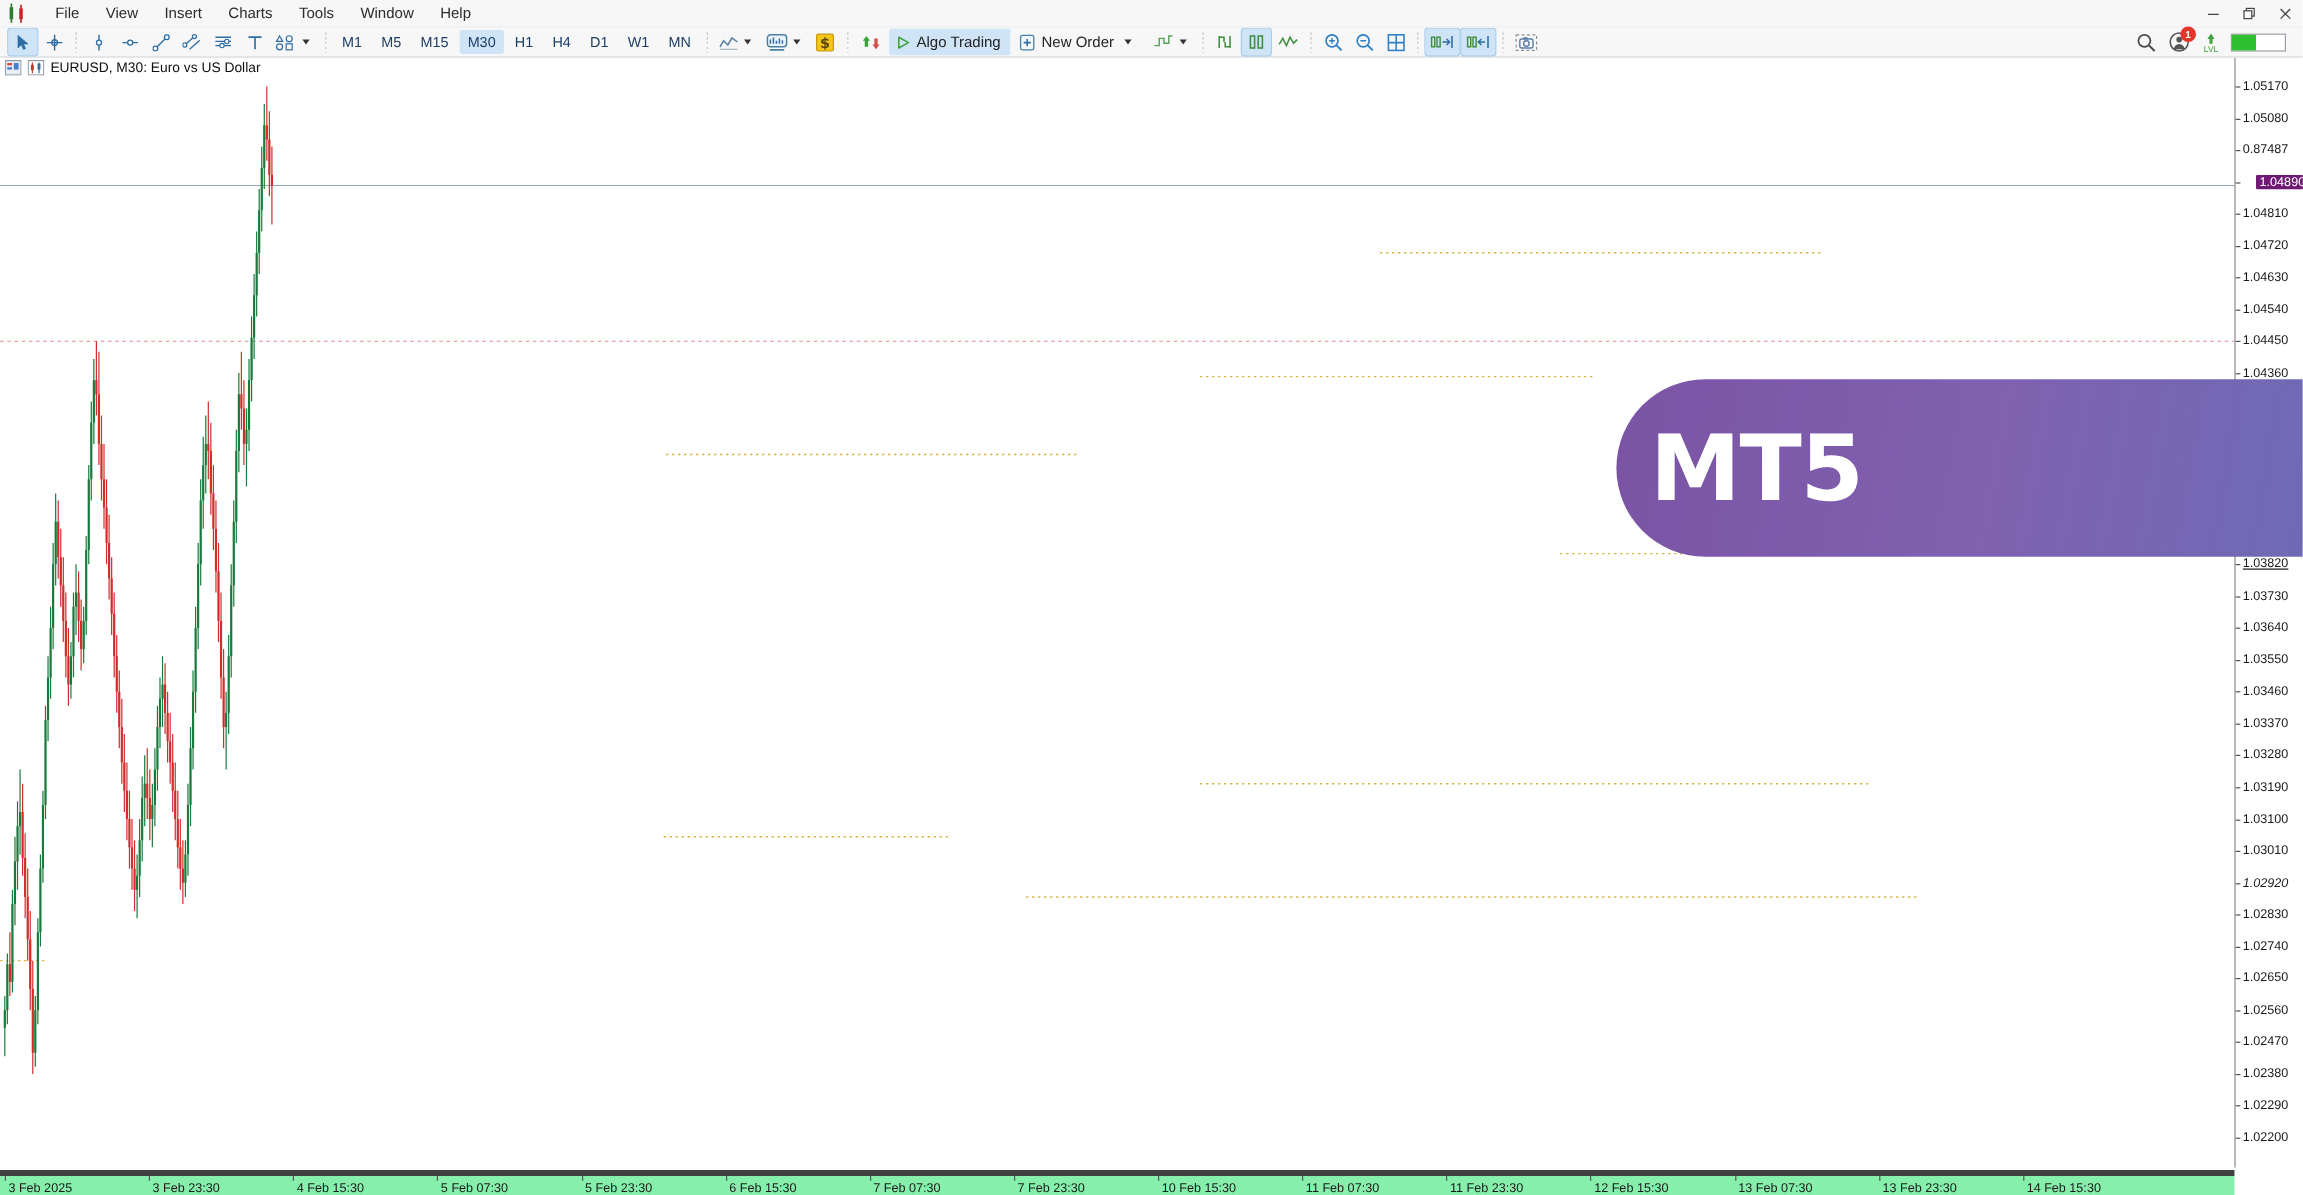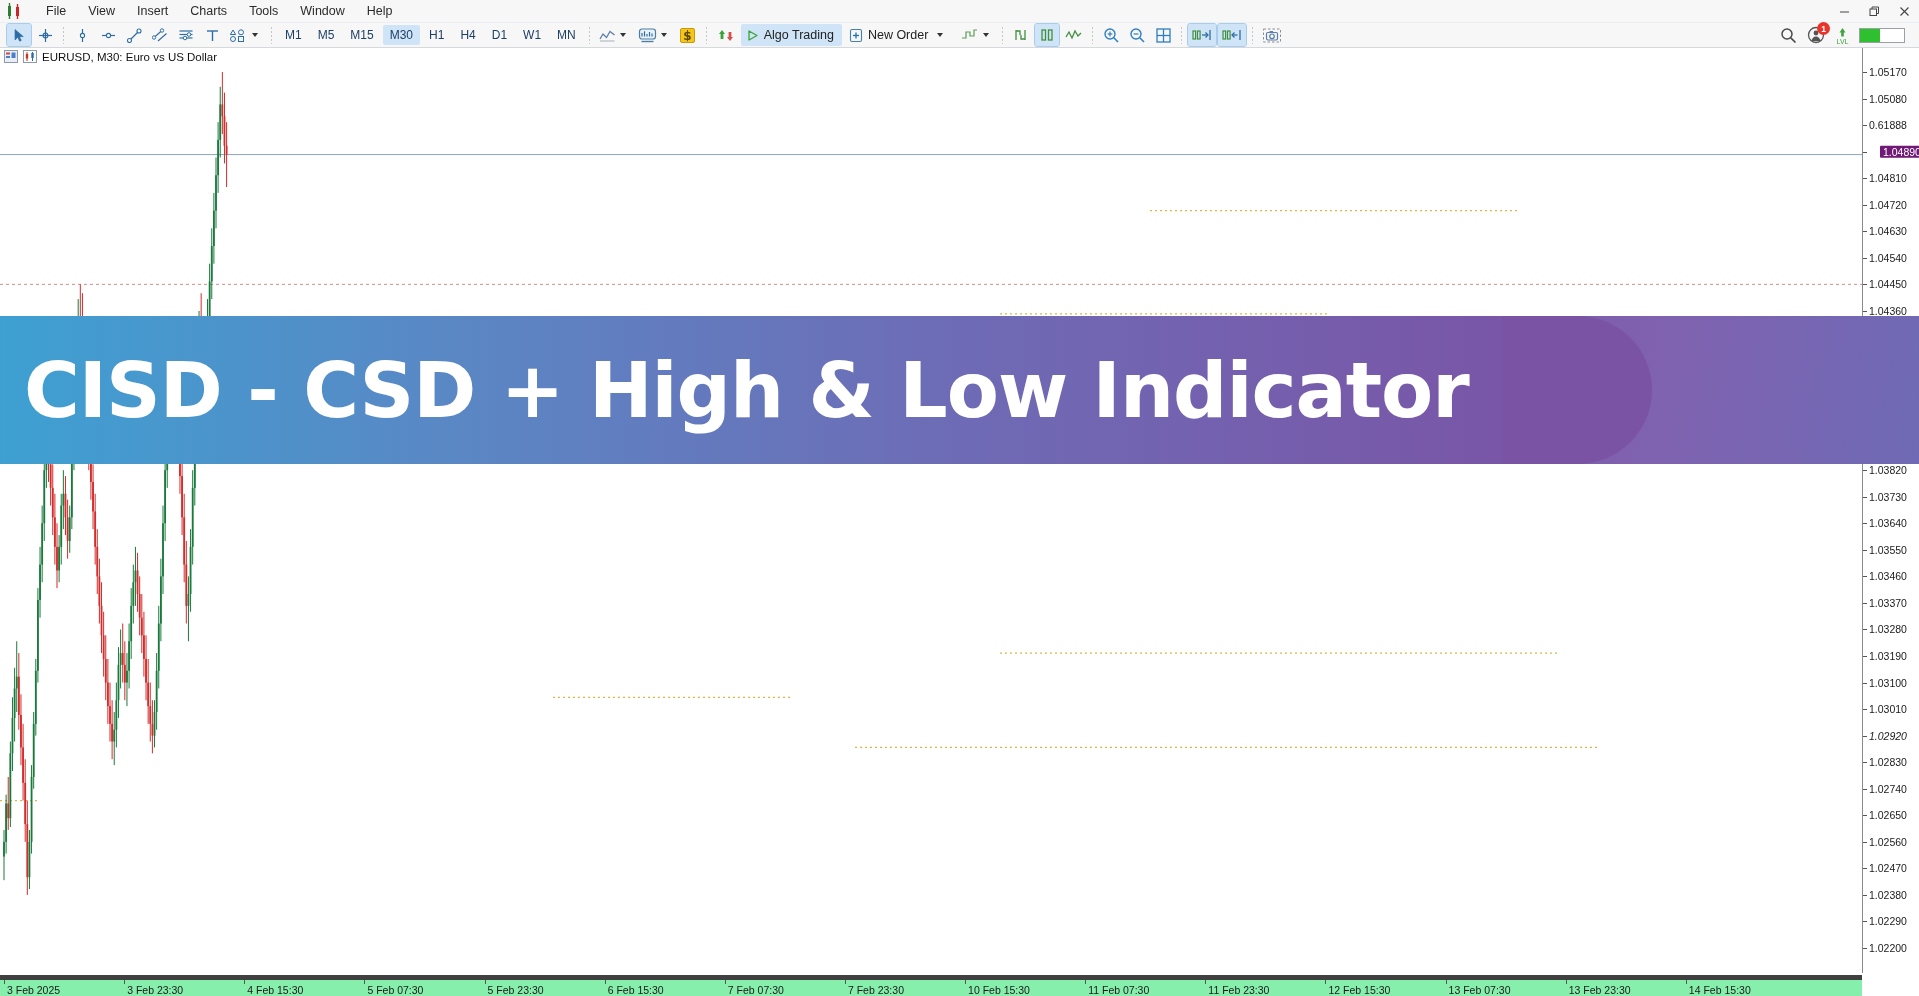--- a/index.html
+++ b/index.html
@@ -683,21 +683,21 @@
           </g>
         </svg>
     </div>
 
     <div class="pricescale">
         <div class="ptick" style="top: 24px;"></div>
         <div class="plabel" style="top: 24px;">1.05170</div>
         <div class="ptick" style="top: 50.5455px;"></div>
         <div class="plabel" style="top: 50.5455px;">1.05080</div>
         <div class="ptick" style="top: 77.0909px;"></div>
-        <div class="plabel" style="top: 77.0909px;">0.61888</div>
+        <div class="plabel" style="top: 77.0909px;">0.87487</div>
         <div class="ptick" style="top: 103.636px;"></div>
         <div class="plabel current" style="top: 103.636px;">1.04890</div>
         <div class="ptick" style="top: 130.182px;"></div>
         <div class="plabel" style="top: 130.182px;">1.04810</div>
         <div class="ptick" style="top: 156.727px;"></div>
         <div class="plabel" style="top: 156.727px;">1.04720</div>
         <div class="ptick" style="top: 183.273px;"></div>
         <div class="plabel" style="top: 183.273px;">1.04630</div>
         <div class="ptick" style="top: 209.818px;"></div>
         <div class="plabel" style="top: 209.818px;">1.04540</div>
@@ -709,21 +709,21 @@
         <div class="plabel" style="top: 289.455px;">1.04270</div>
         <div class="ptick" style="top: 316px;"></div>
         <div class="plabel" style="top: 316px;">1.04180</div>
         <div class="ptick" style="top: 342.545px;"></div>
         <div class="plabel" style="top: 342.545px;">1.04090</div>
         <div class="ptick" style="top: 369.091px;"></div>
         <div class="plabel" style="top: 369.091px;">1.04000</div>
         <div class="ptick" style="top: 395.636px;"></div>
         <div class="plabel" style="top: 395.636px;">1.03910</div>
         <div class="ptick" style="top: 422.182px;"></div>
-        <div class="plabel" style="top: 422.182px;">1.03820</div>
+        <div class="plabel" style="top: 422.182px; text-decoration: underline;">1.03820</div>
         <div class="ptick" style="top: 448.727px;"></div>
         <div class="plabel" style="top: 448.727px;">1.03730</div>
         <div class="ptick" style="top: 475.273px;"></div>
         <div class="plabel" style="top: 475.273px;">1.03640</div>
         <div class="ptick" style="top: 501.818px;"></div>
         <div class="plabel" style="top: 501.818px;">1.03550</div>
         <div class="ptick" style="top: 528.364px;"></div>
         <div class="plabel" style="top: 528.364px;">1.03460</div>
         <div class="ptick" style="top: 554.909px;"></div>
         <div class="plabel" style="top: 554.909px;">1.03370</div>
@@ -785,18 +785,15 @@
         <div class="ttick" style="left: 1565.73px;"></div>
         <div class="tlabel" style="left: 1568.73px;">13 Feb 23:30</div>
         <div class="ttick" style="left: 1685.87px;"></div>
         <div class="tlabel" style="left: 1688.87px;">14 Feb 15:30</div>
       </div>
   </div>
 
   <div class="mt5-badge">
     <span>MT5</span>
   </div>
-  <div class="banner">
-    <div class="banner-text">CISD - CSD + High &amp; Low Indicator</div>
-  </div>
 
 
 </div>
 
 </body></html>

